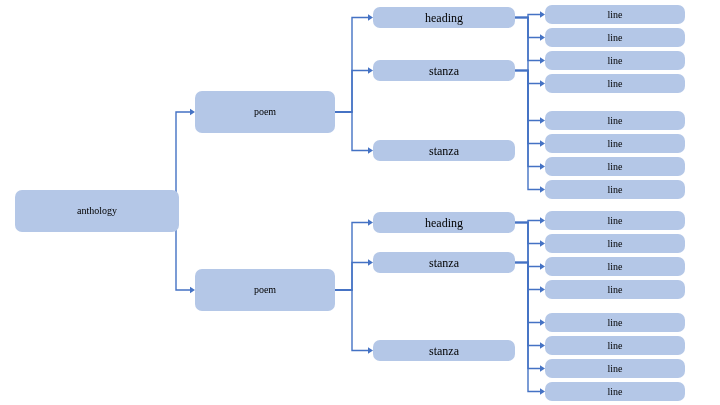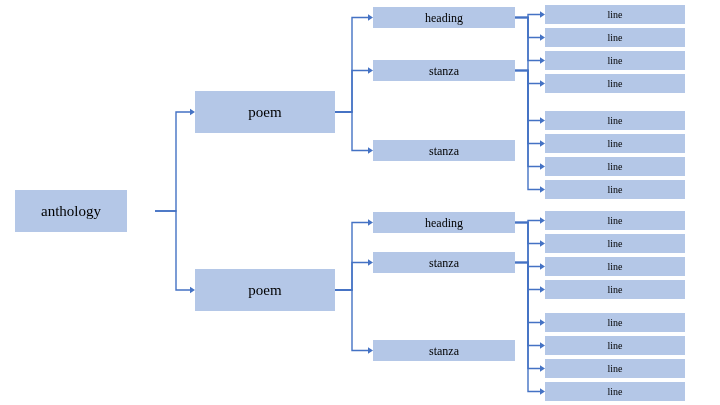--- a/index.html
+++ b/index.html
@@ -31,23 +31,24 @@
     box-sizing: border-box;
     background: #b4c7e7;
     color: #000000;
     display: flex;
     align-items: center;
     justify-content: center;
     text-align: center;
     line-height: 1;
     white-space: nowrap;
     overflow: hidden;
+    border-radius: 7px;
   }
   .node-root, .node-poem {
-    font-size: 15px;
+    font-size: 10px;
   }
   .node-section {
     font-size: 12px;
   }
   .node-line {
     font-size: 10px;
   }
 </style>
 </head>
 <body>
@@ -96,21 +97,21 @@
       <polygon points="540,319.3 545,322.5 540,325.7" fill="#4472c4"></polygon>
       <path d="M 515 262.5 H 528 V 345.5 H 540" fill="none" stroke="#4472c4" stroke-width="1.4"></path>
       <polygon points="540,342.3 545,345.5 540,348.7" fill="#4472c4"></polygon>
       <path d="M 515 262.5 H 528 V 368.5 H 540" fill="none" stroke="#4472c4" stroke-width="1.4"></path>
       <polygon points="540,365.3 545,368.5 540,371.7" fill="#4472c4"></polygon>
       <path d="M 515 262.5 H 528 V 391.5 H 540" fill="none" stroke="#4472c4" stroke-width="1.4"></path>
       <polygon points="540,388.3 545,391.5 540,394.7" fill="#4472c4"></polygon>
       <path d="M 335 290 H 352 V 350.5 H 368" fill="none" stroke="#4472c4" stroke-width="1.4"></path>
       <polygon points="368,347.3 373,350.5 368,353.7" fill="#4472c4"></polygon>
     </svg>
-<div class="node node-root" style="left: 15px; top: 190px; width: 112px; height: 42px; background: rgb(180, 199, 231); color: rgb(0, 0, 0);">
+<div class="node node-root" style="left: 15px; top: 190px; width: 164px; height: 42px; background: rgb(180, 199, 231); color: rgb(0, 0, 0);">
       <span>anthology</span>
     </div>
     <div class="node node-poem" style="left: 195px; top: 91px; width: 140px; height: 42px; background: rgb(180, 199, 231); color: rgb(0, 0, 0);">
       <span>poem</span>
     </div>
     <div class="node node-section" style="left: 373px; top: 7px; width: 142px; height: 21px; background: rgb(180, 199, 231); color: rgb(0, 0, 0);">
       <span>heading</span>
     </div>
     <div class="node node-line" style="left: 545px; top: 5px; width: 140px; height: 19px; background: rgb(180, 199, 231); color: rgb(0, 0, 0);">
       <span>line</span>

